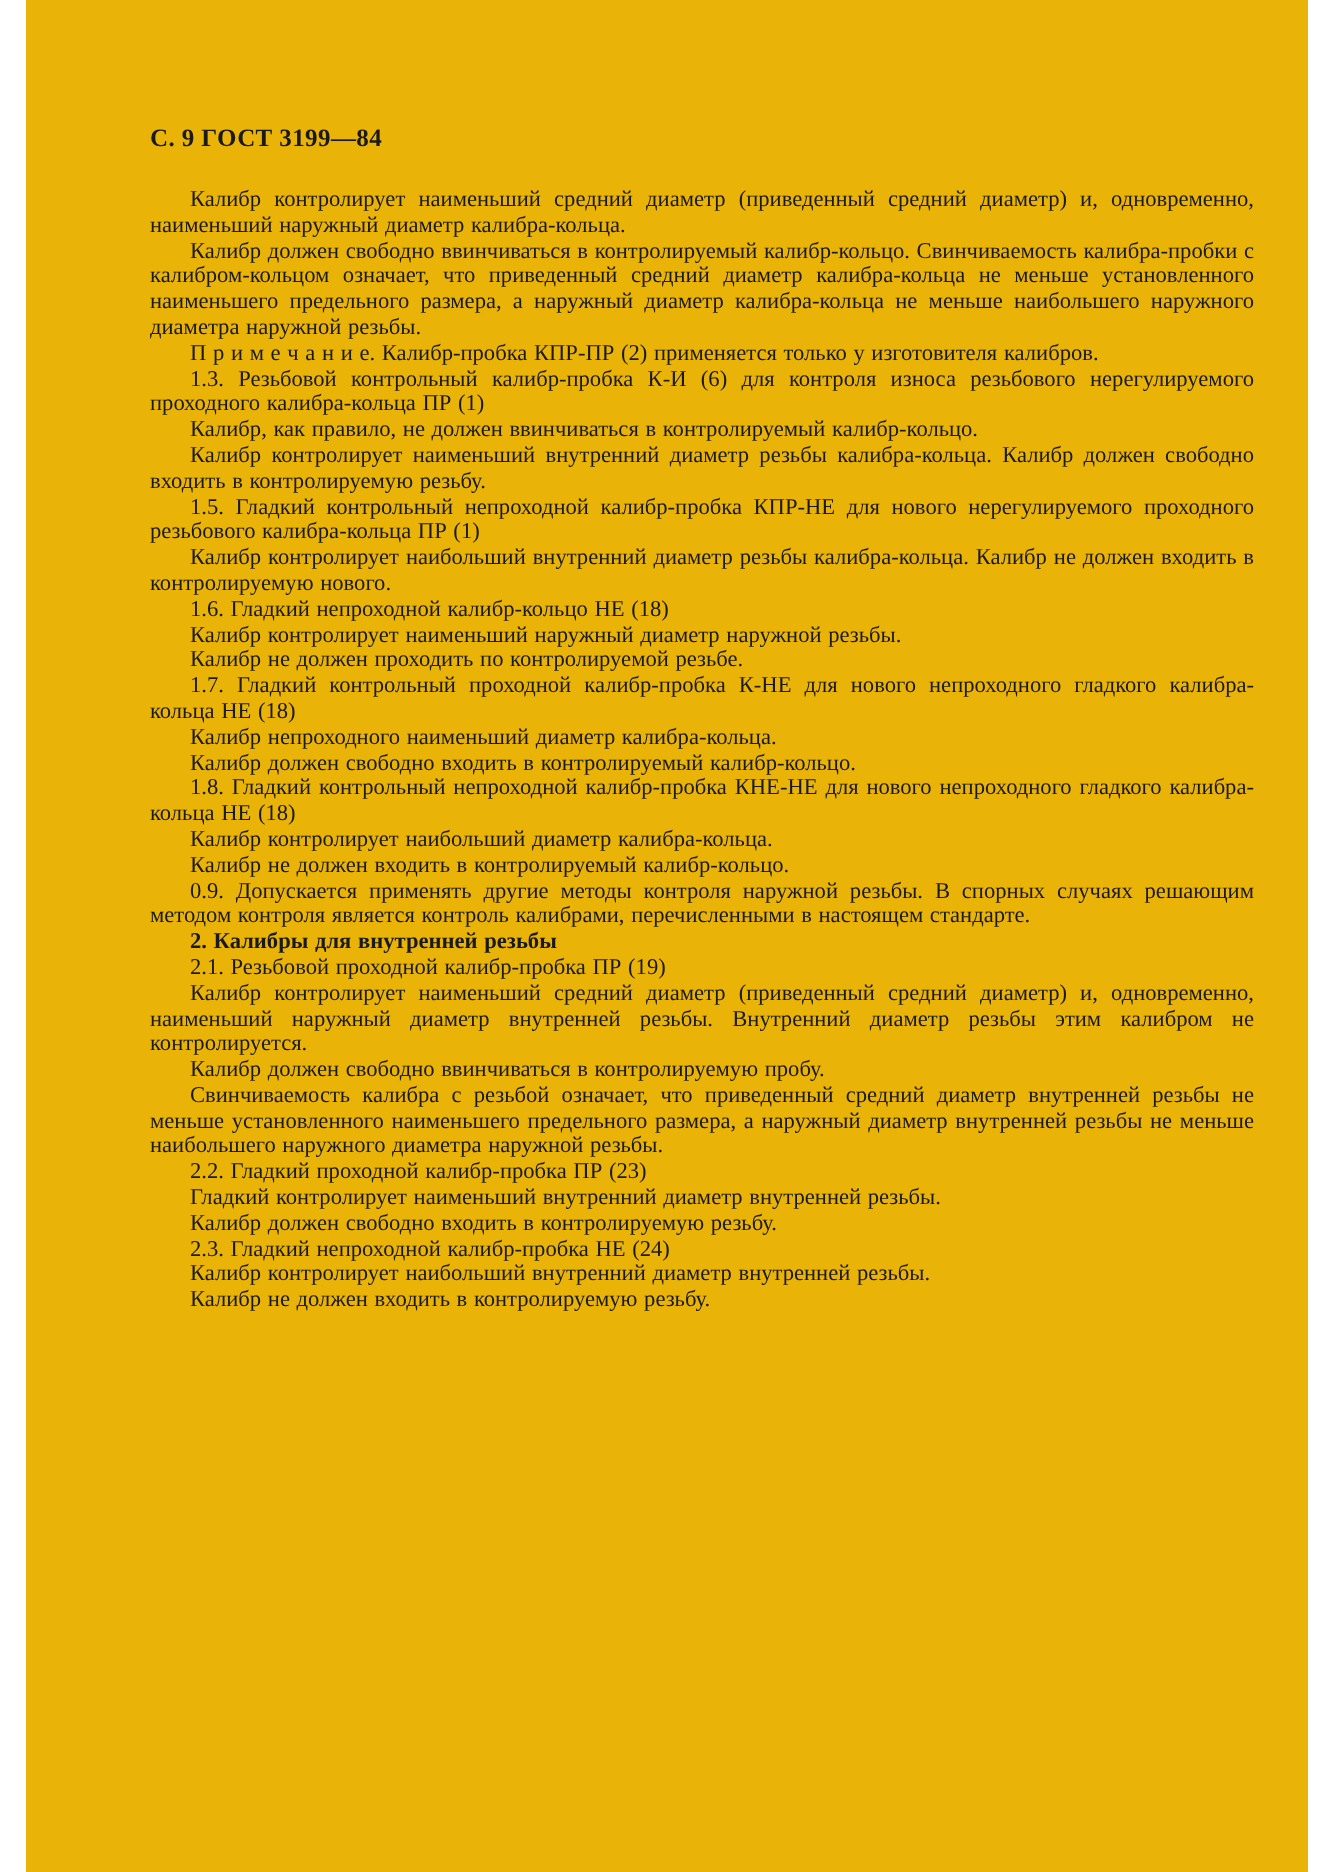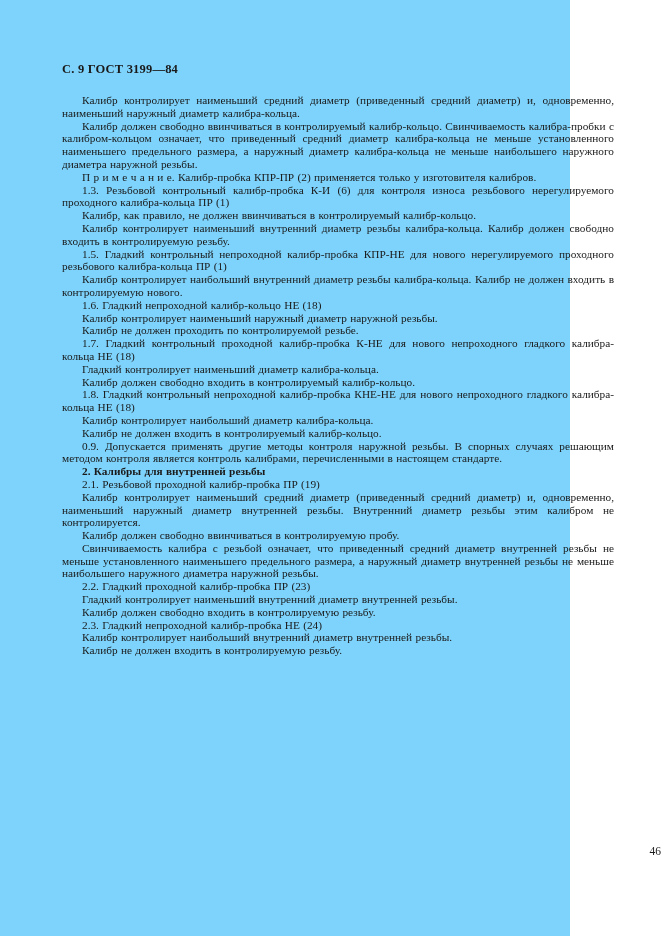--- a/index.html
+++ b/index.html
@@ -11,24 +11,24 @@
     width: 661px;
     height: 936px;
     position: relative;
     font-family: "Liberation Serif", serif;
     color: #1a1a1a;
     overflow: hidden;
   }
   .page {
     position: absolute;
     top: 0;
-    left: 0;
-    width: 570px;
+    left: 13px;
+    width: 641px;
     height: 936px;
-    background: #7dd3fc;
+    background: #eab308;
   }
   .doc-header {
     position: absolute;
     top: 62px;
     left: 62px;
     font-size: 12.5px;
     font-weight: bold;
     letter-spacing: 0.2px;
     white-space: nowrap;
   }
@@ -72,21 +72,21 @@
     <p>П р и м е ч а н и е. Калибр-пробка КПР-ПР (2) применяется только у изготовителя калибров.</p>
     <p>1.3. Резьбовой контрольный калибр-пробка К-И (6) для контроля износа резьбового нерегулируемого проходного калибра-кольца ПР (1)</p>
     <p>Калибр, как правило, не должен ввинчиваться в контролируемый калибр-кольцо.</p>
     <p>Калибр контролирует наименьший внутренний диаметр резьбы калибра-кольца. Калибр должен свободно входить в контролируемую резьбу.</p>
     <p>1.5. Гладкий контрольный непроходной калибр-пробка КПР-НЕ для нового нерегулируемого проходного резьбового калибра-кольца ПР (1)</p>
     <p>Калибр контролирует наибольший внутренний диаметр резьбы калибра-кольца. Калибр не должен входить в контролируемую нового.</p>
     <p>1.6. Гладкий непроходной калибр-кольцо НЕ (18)</p>
     <p>Калибр контролирует наименьший наружный диаметр наружной резьбы.</p>
     <p>Калибр не должен проходить по контролируемой резьбе.</p>
     <p>1.7. Гладкий контрольный проходной калибр-пробка К-НЕ для нового непроходного гладкого калибра-кольца НЕ (18)</p>
-    <p>Гладкий контролирует наименьший диаметр калибра-кольца.</p>
+    <p>Калибр непроходного наименьший диаметр калибра-кольца.</p>
     <p>Калибр должен свободно входить в контролируемый калибр-кольцо.</p>
     <p>1.8. Гладкий контрольный непроходной калибр-пробка КНЕ-НЕ для нового непроходного гладкого калибра-кольца НЕ (18)</p>
     <p>Калибр контролирует наибольший диаметр калибра-кольца.</p>
     <p>Калибр не должен входить в контролируемый калибр-кольцо.</p>
     <p>0.9. Допускается применять другие методы контроля наружной резьбы. В спорных случаях решающим методом контроля является контроль калибрами, перечисленными в настоящем стандарте.</p>
     <p class="bold">2. Калибры для внутренней резьбы</p>
     <p>2.1. Резьбовой проходной калибр-пробка ПР (19)</p>
     <p>Калибр контролирует наименьший средний диаметр (приведенный средний диаметр) и, одновременно, наименьший наружный диаметр внутренней резьбы. Внутренний диаметр резьбы этим калибром не контролируется.</p>
     <p>Калибр должен свободно ввинчиваться в контролируемую пробу.</p>
     <p>Свинчиваемость калибра с резьбой означает, что приведенный средний диаметр внутренней резьбы не меньше установленного наименьшего предельного размера, а наружный диаметр внутренней резьбы не меньше наибольшего наружного диаметра наружной резьбы.</p>

